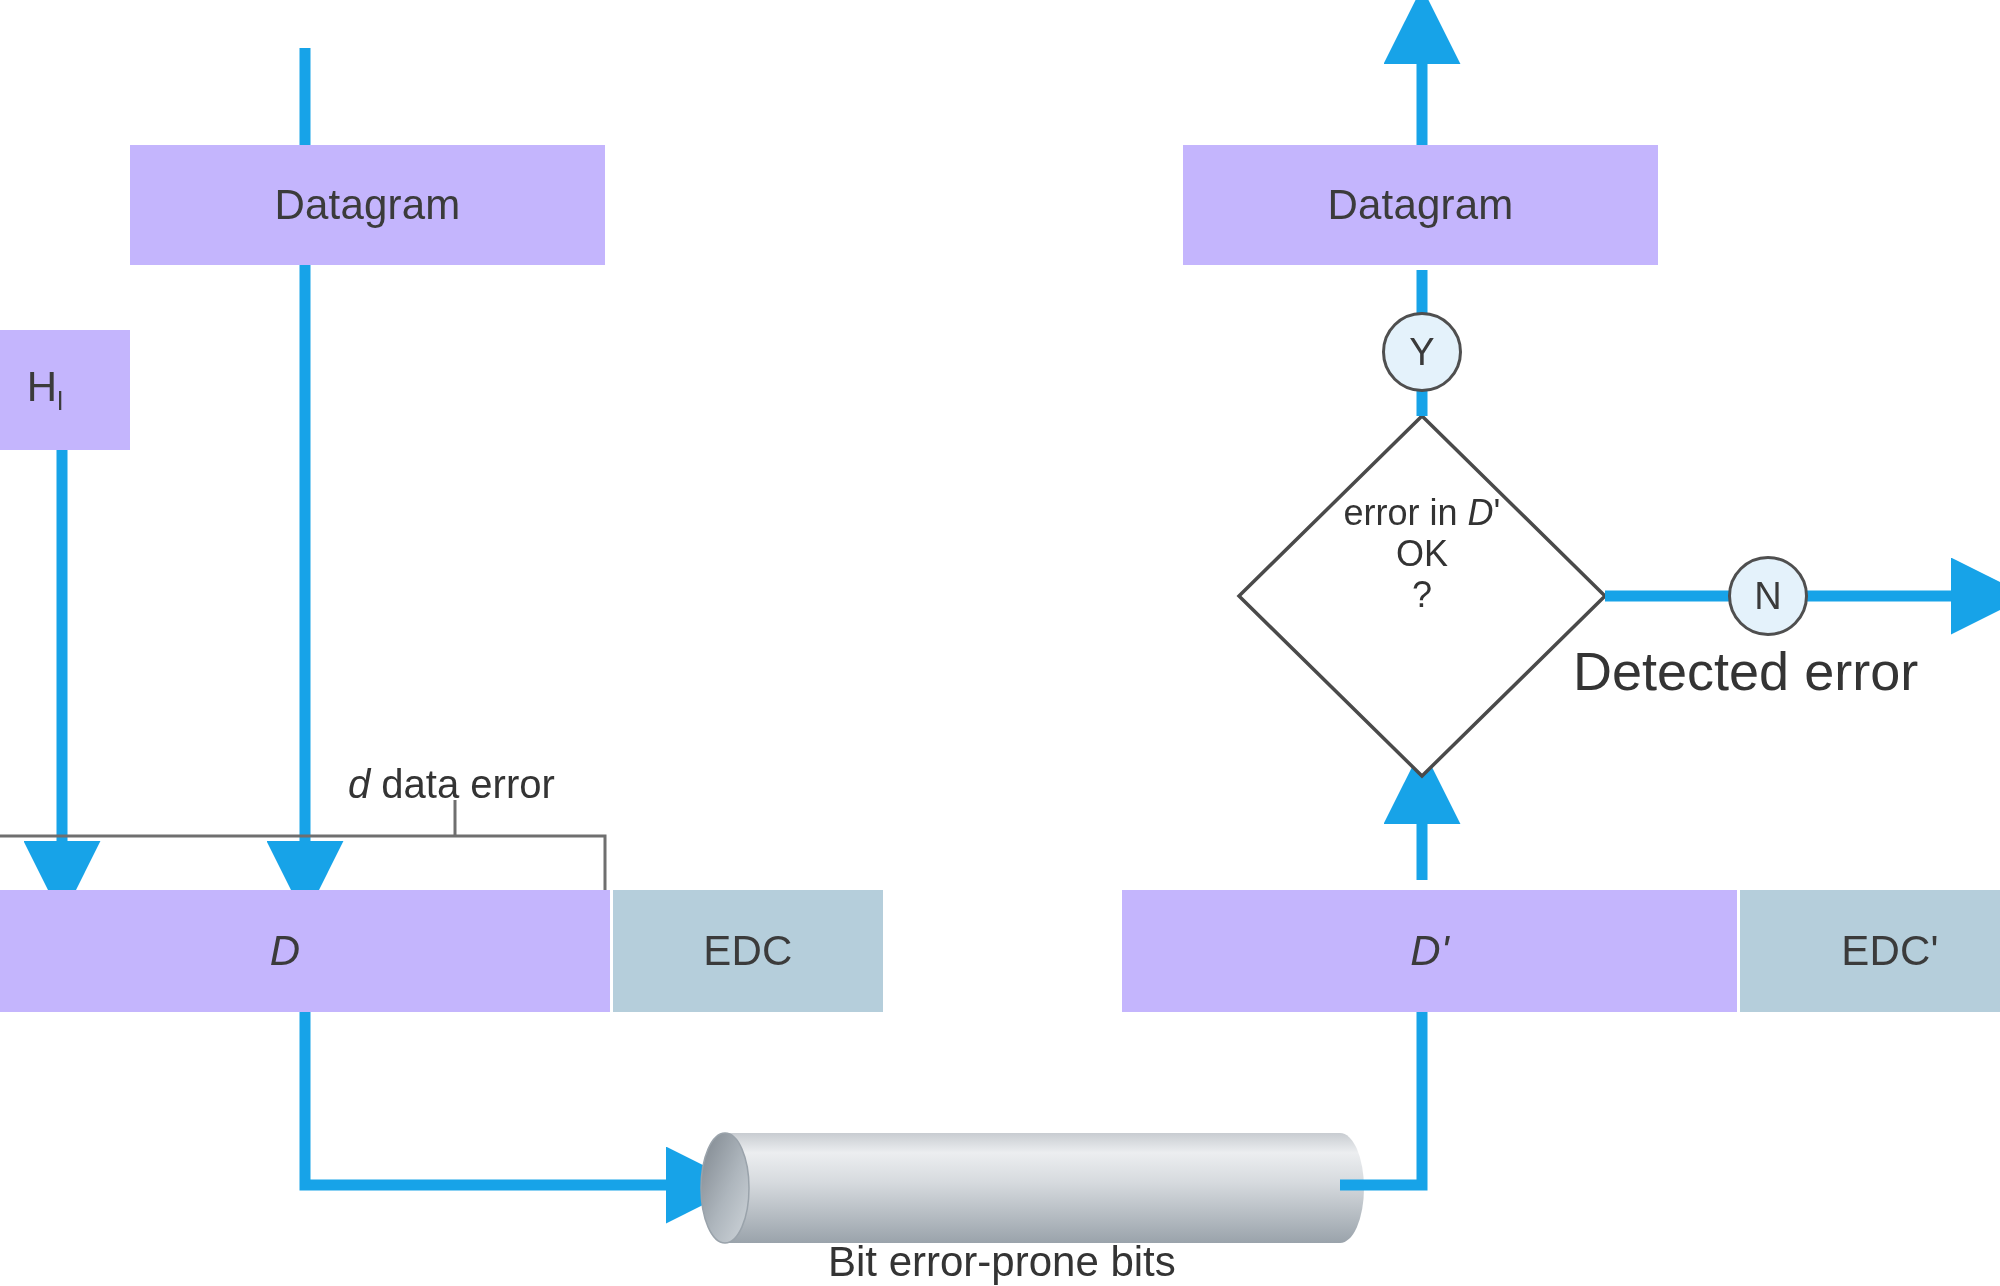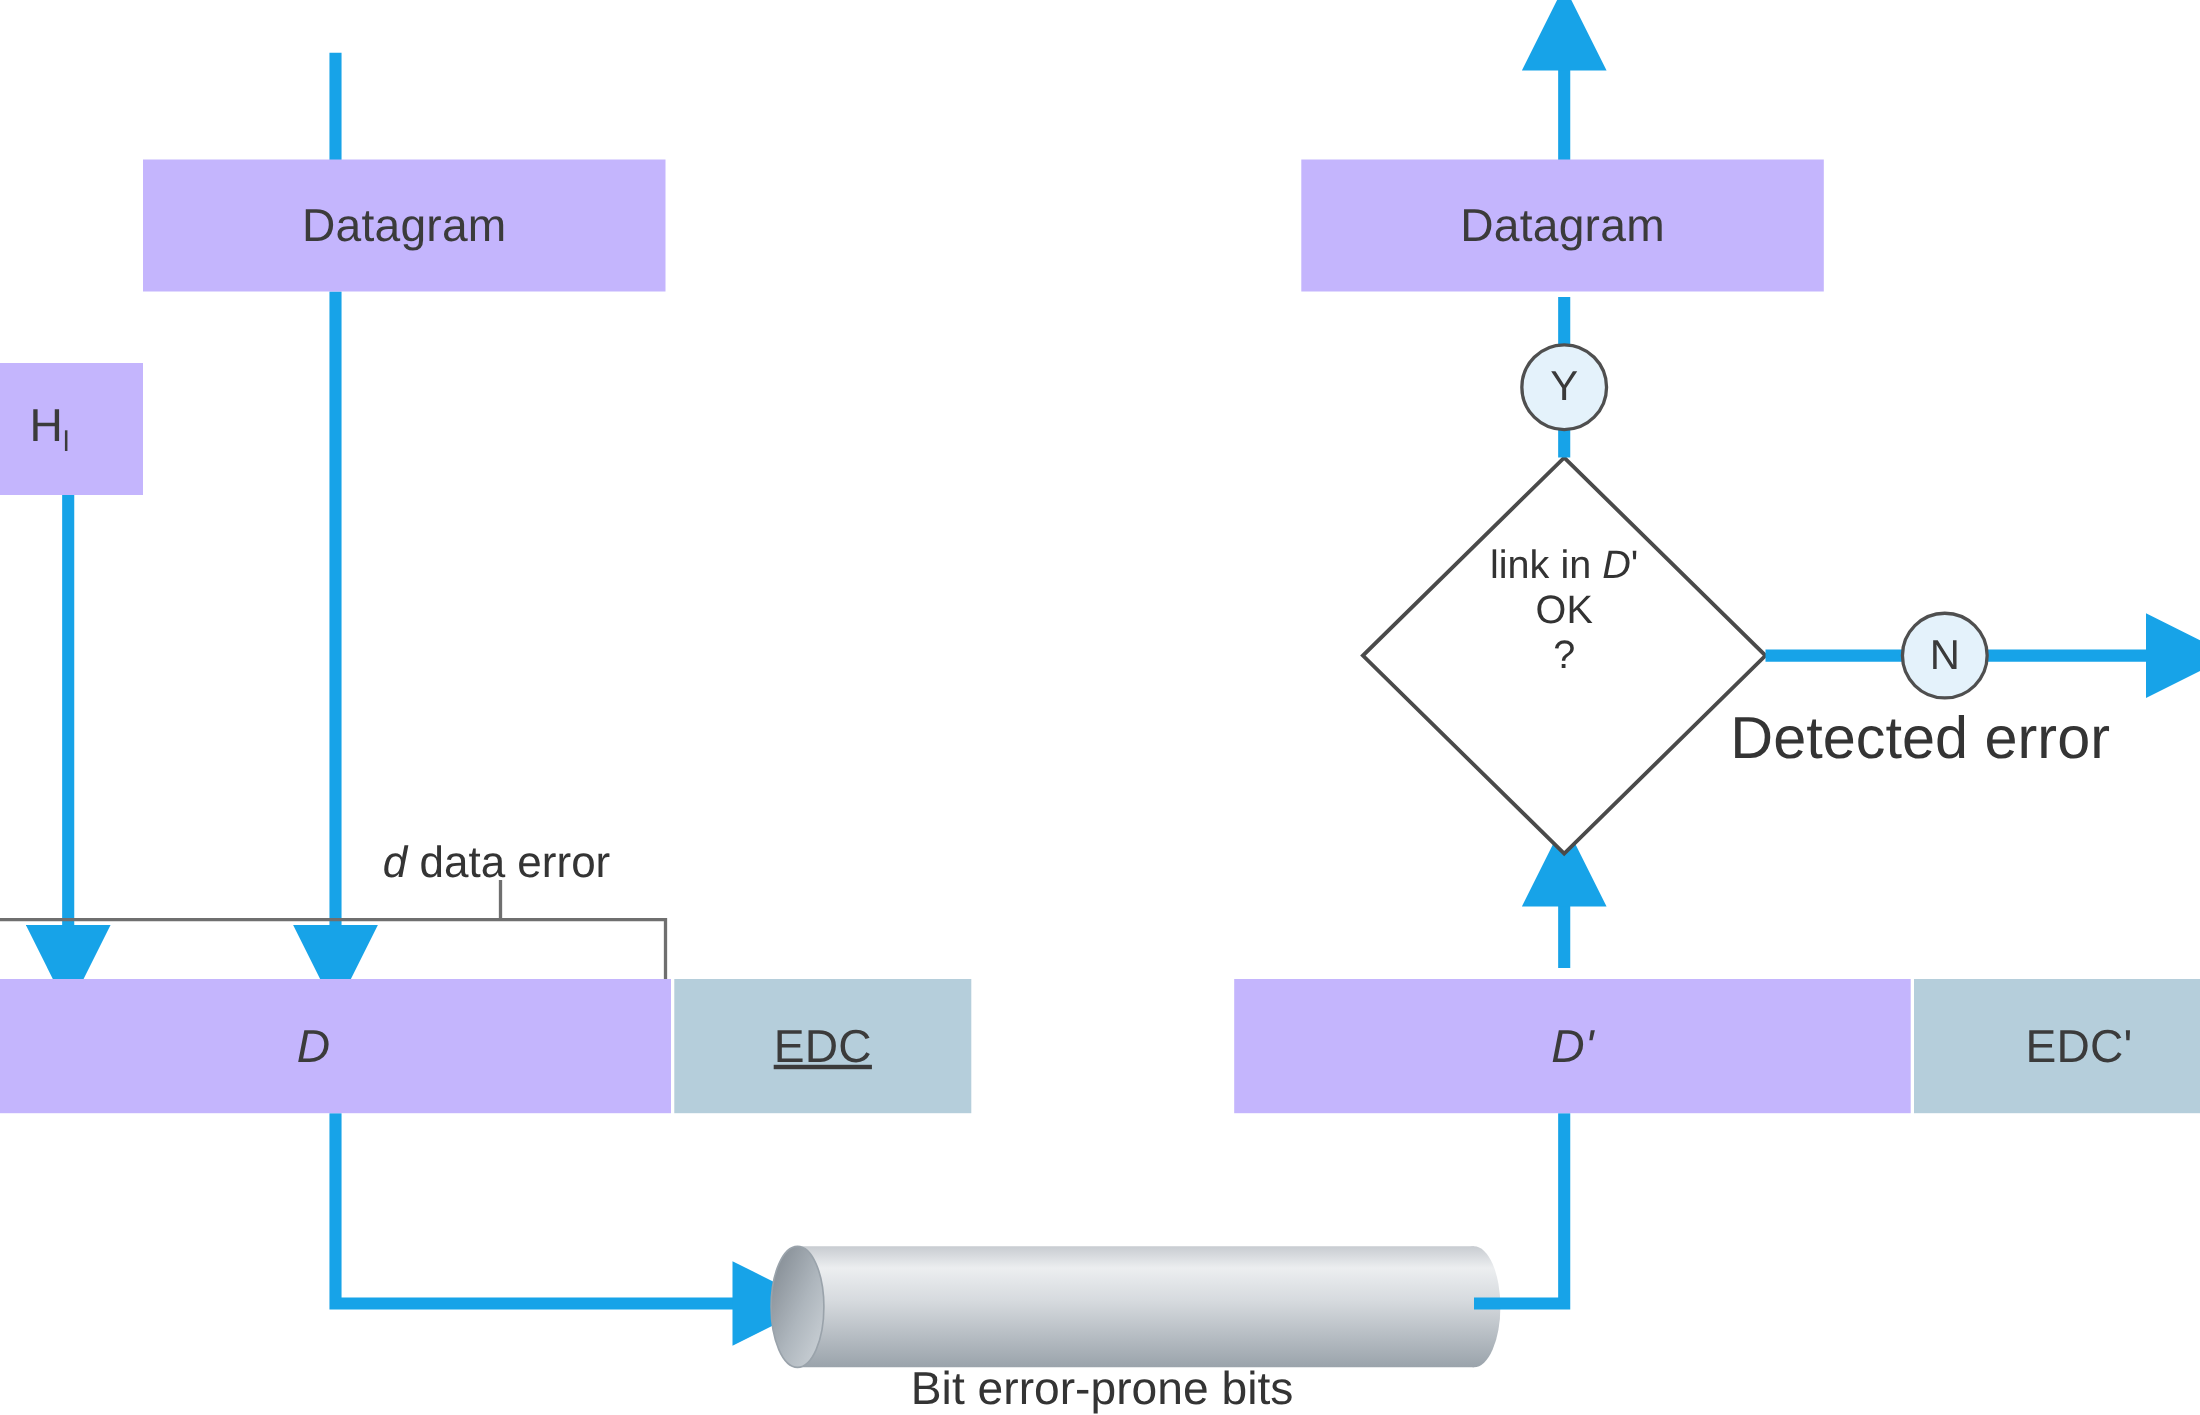--- a/index.html
+++ b/index.html
@@ -157,35 +157,35 @@
     </span>
   </div>
 
   <div class="txt" style="left:348px; top:762px; font-size:40px;">
     <span class="ital">d</span><span> data error</span>
   </div>
 
   <div class="box" style="left:-40px; top:890px; width:650px; height:122px;">
     <span class="box-lbl ital">D</span>
   </div>
-  <div class="box edc-cell" style="left:613px; top:890px; width:270px; height:122px;text-decoration:underline;">
+  <div class="box edc-cell" style="left:613px; top:890px; width:270px; height:122px;">
     <span class="box-lbl">EDC</span>
   </div>
 
   <div class="box" style="left:1183px; top:145px; width:475px; height:120px;">
     <span class="box-lbl">Datagram</span>
   </div>
 
   <div class="circ" style="left:1382px; top:312px; width:80px; height:80px;">
     <span>Y</span>
   </div>
 
   <div class="diamond-txt" style="left:1272px; top:492px; width:300px;">
     <div>
-      <span>link in </span><span class="ital">D</span><span>'</span>
+      <span>error in </span><span class="ital">D</span><span>'</span>
     </div>
     <div>OK</div>
     <div>?</div>
   </div>
 
   <div class="circ" style="left:1728px; top:556px; width:80px; height:80px;">
     <span>N</span>
   </div>
 
   <div class="txt" style="left:1573px; top:640px; font-size:54px;">Detected error</div>

